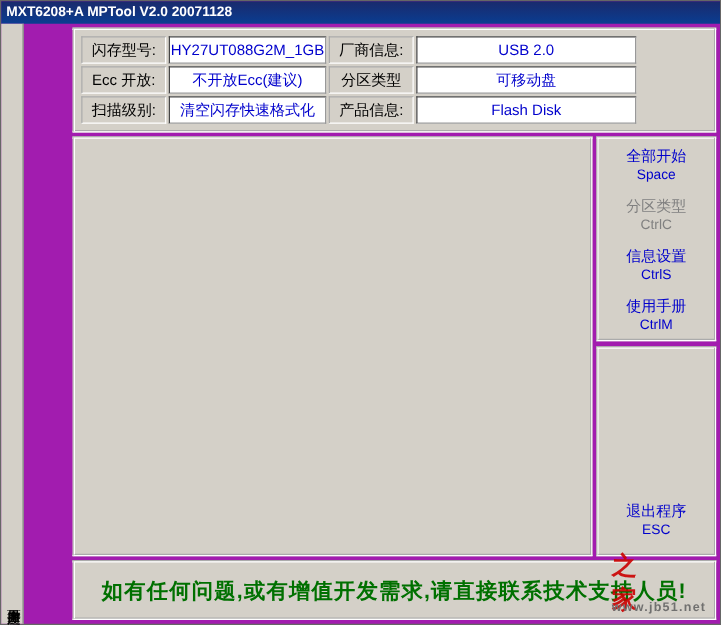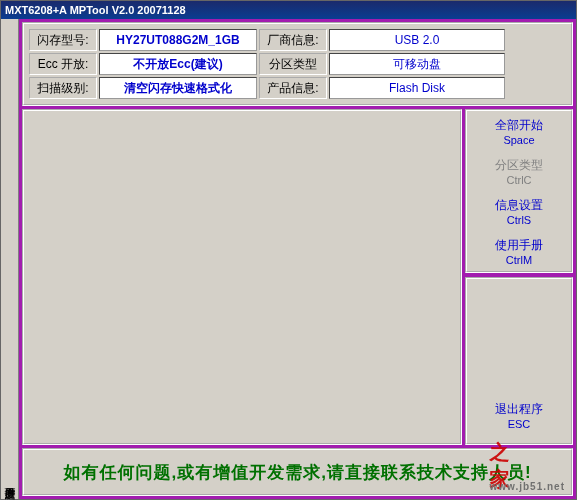--- a/index.html
+++ b/index.html
@@ -1,31 +1,31 @@
 <!DOCTYPE html>
 <html><head>
 <meta charset="utf-8">
 <style>
   * { margin: 0; padding: 0; box-sizing: border-box; }
   body { font-family: "SimSun", "宋体", sans-serif; font-size: 12px; background: #d4d0c8; }
   .window { width: 577px; height: 500px; background: #a21caf; border: 1px solid #666; display: flex; flex-direction: column; }
   .titlebar { height: 18px; background: linear-gradient(#1a2a6c, #0a3d91); color: #fff; font-size: 11px; font-weight: bold; display: flex; align-items: center; padding: 0 4px; font-family: "Tahoma", sans-serif; }
-  .body { flex: 1; display: flex; }
+  .body { flex: 1; display: flex; gap: 36px; }
   .leftstrip { width: 18px; background: #d4d0c8; writing-mode: vertical-rl; text-orientation: upright; font-size: 11px; display: flex; align-items: center; justify-content: flex-end; padding-bottom: 20px; color: #000; border-right: 1px solid #808080; }
   .main { flex: 1; display: flex; flex-direction: column; padding: 3px; gap: 3px; }
   .frame { border: 2px groove #fff; background: #d4d0c8; }
   .topframe { padding: 4px; }
   .inforow { display: flex; gap: 0; }
   .cell-label { width: 68px; height: 22px; display: flex; align-items: center; justify-content: center; font-size: 12px; background: #d4d0c8; border: 1px inset #fff; margin: 1px; }
   .cell-value { height: 22px; display: flex; align-items: center; justify-content: center; font-size: 12px; color: #0000cc; background: #fff; border: 1px inset #999; margin: 1px; }
-  .cell-value.w1 { width: 158px; font-weight: bold; }
+  .cell-value.w1 { width: 126px; }
   .cell-value.w2 { width: 176px; }
   .midsection { flex: 1; display: flex; gap: 3px; }
   .progress-area { flex: 1; background: #d4d0c8; }
-  .sidebar { width: 108px; display: flex; flex-direction: column; gap: 4px; }
+  .sidebar { width: 96px; display: flex; flex-direction: column; gap: 4px; }
   .sidegroup { border: 2px groove #fff; display: flex; flex-direction: column; }
   .sidebtn { height: 40px; display: flex; flex-direction: column; align-items: center; justify-content: center; font-size: 12px; color: #0000cc; cursor: pointer; }
   .sidebtn.disabled { color: #808080; cursor: default; }
   .sidebtn .line2 { font-family: "Tahoma", sans-serif; font-size: 11px; }
   .exitframe { flex: 1; display: flex; flex-direction: column; justify-content: flex-end; padding-bottom: 8px; }
   .footer { height: 48px; display: flex; align-items: center; justify-content: center; font-size: 17px; font-weight: bold; color: #007000; letter-spacing: 1px; position: relative; }
   .watermark { position: absolute; right: 6px; bottom: 2px; display: flex; flex-direction: column; opacity: 0.9; }
   .wm-glyph { width: 40px; height: 30px; display: flex; align-items: center; justify-content: center; }
   .wm-url { font-size: 10px; color: #666; font-family: Tahoma, sans-serif; }
   .curl { color: #c00; font-size: 20px; font-weight: bold; }

